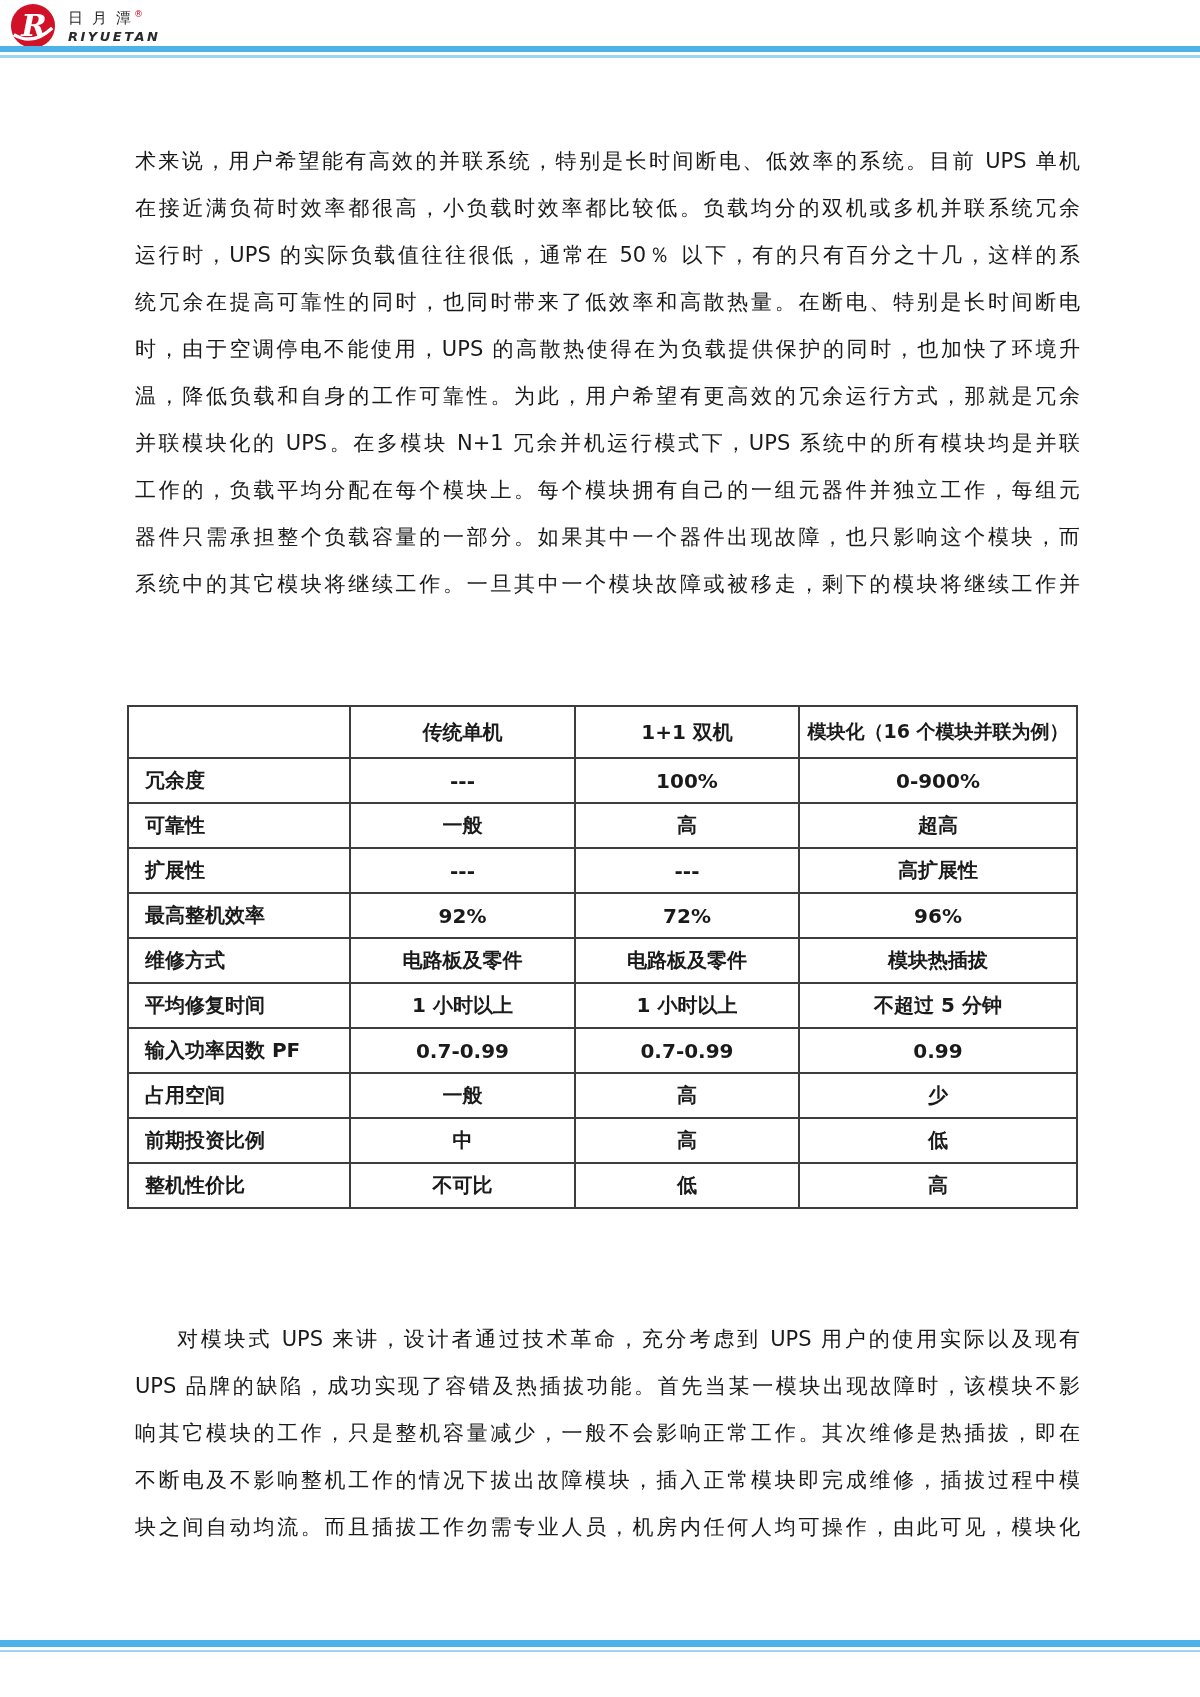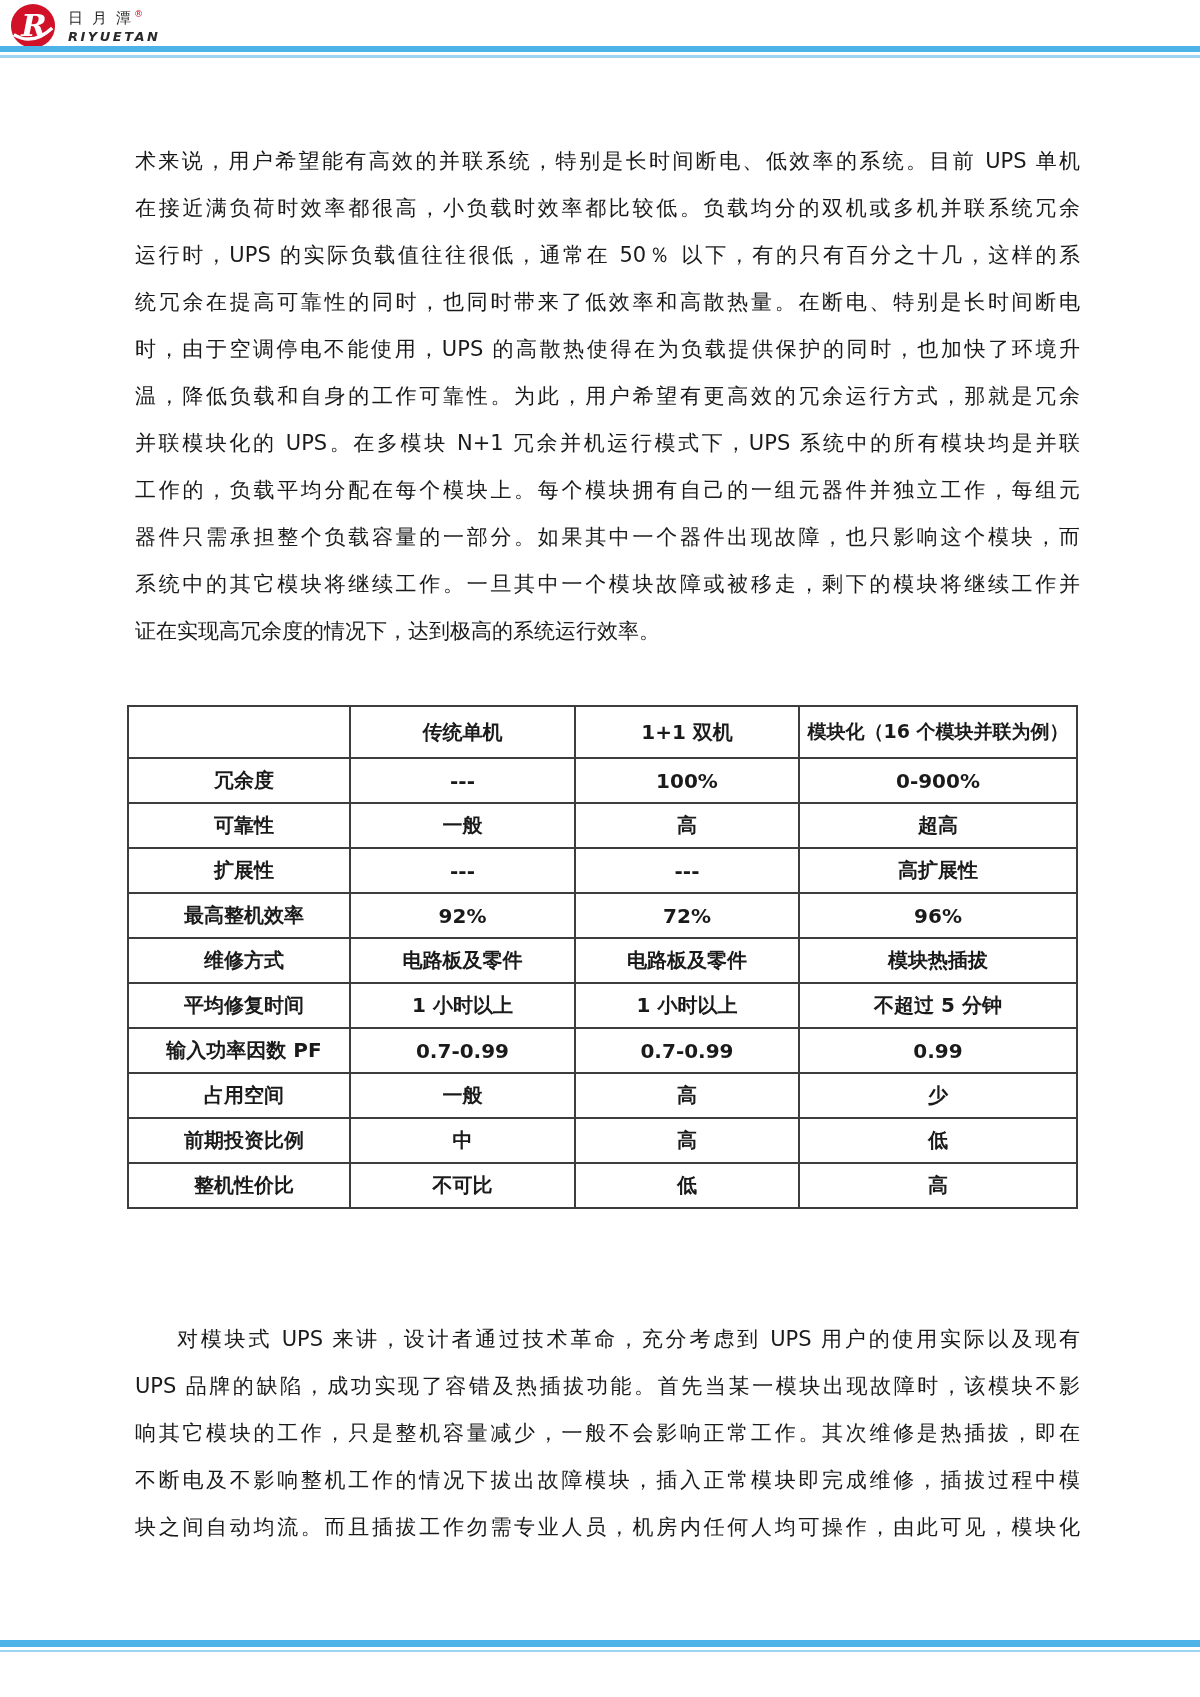--- a/index.html
+++ b/index.html
@@ -82,21 +82,21 @@
   }
   table.cmp th, table.cmp td {
     border: 2px solid #3d3d3d;
     padding: 0 6px;
     overflow: hidden;
     white-space: nowrap;
     font-weight: bold;
   }
   table.cmp thead th { height: 50px; text-align: center; }
   table.cmp tbody td { height: 43px; text-align: center; }
-  table.cmp tbody td.label-cell { text-align: center; padding-left: 16px; }
+  table.cmp tbody td.label-cell { text-align: left; padding-left: 16px; }
   table.cmp th.col-mod { font-size: 19px; }
 </style>
 </head>
 <body>
 
 <div class="page">
 
   <div class="brand">
     <svg class="brand-logo" viewBox="0 0 52 48" xmlns="http://www.w3.org/2000/svg">
       <circle cx="26" cy="24" r="23" fill="#d01127"></circle>
@@ -115,21 +115,20 @@
       <div class="line">术来说，用户希望能有高效的并联系统，特别是长时间断电、低效率的系统。目前 UPS 单机</div>
       <div class="line">在接近满负荷时效率都很高，小负载时效率都比较低。负载均分的双机或多机并联系统冗余</div>
       <div class="line">运行时，UPS 的实际负载值往往很低，通常在 50％ 以下，有的只有百分之十几，这样的系</div>
       <div class="line">统冗余在提高可靠性的同时，也同时带来了低效率和高散热量。在断电、特别是长时间断电</div>
       <div class="line">时，由于空调停电不能使用，UPS 的高散热使得在为负载提供保护的同时，也加快了环境升</div>
       <div class="line">温，降低负载和自身的工作可靠性。为此，用户希望有更高效的冗余运行方式，那就是冗余</div>
       <div class="line">并联模块化的 UPS。在多模块 N+1 冗余并机运行模式下，UPS 系统中的所有模块均是并联</div>
       <div class="line">工作的，负载平均分配在每个模块上。每个模块拥有自己的一组元器件并独立工作，每组元</div>
       <div class="line">器件只需承担整个负载容量的一部分。如果其中一个器件出现故障，也只影响这个模块，而</div>
       <div class="line">系统中的其它模块将继续工作。一旦其中一个模块故障或被移走，剩下的模块将继续工作并</div>
-      <div class="line last-left">证在实现高冗余度的情况下，达到极高的系统运行效率。</div>
     </div>
 
   <div class="cmp-table-wrap">
     <table class="cmp">
       <colgroup>
         <col style="width:222px">
           <col style="width:225px">
           <col style="width:224px">
           <col style="width:278px">
       </colgroup>

